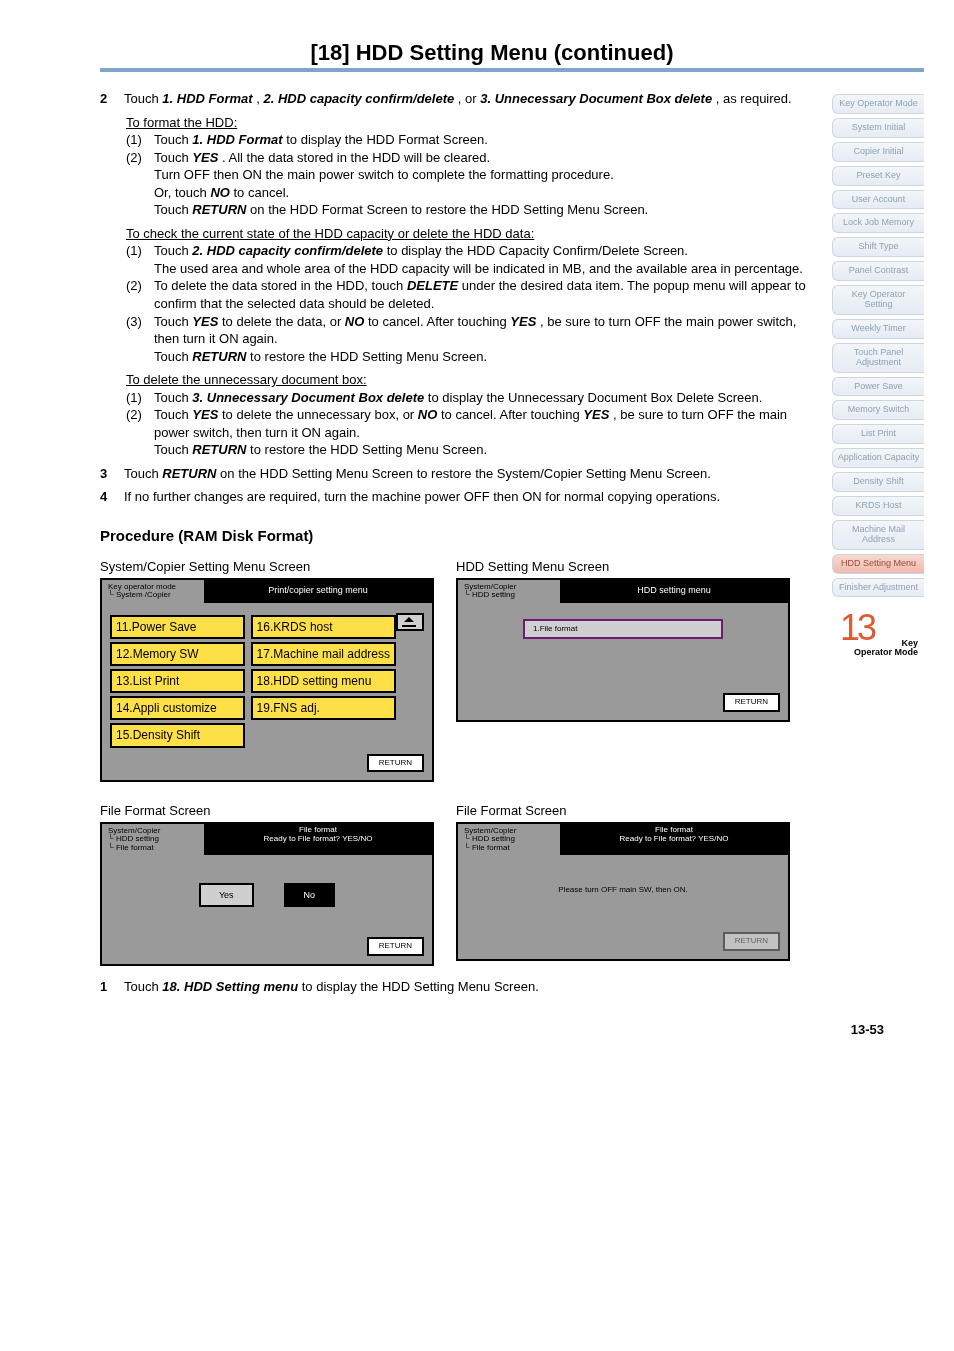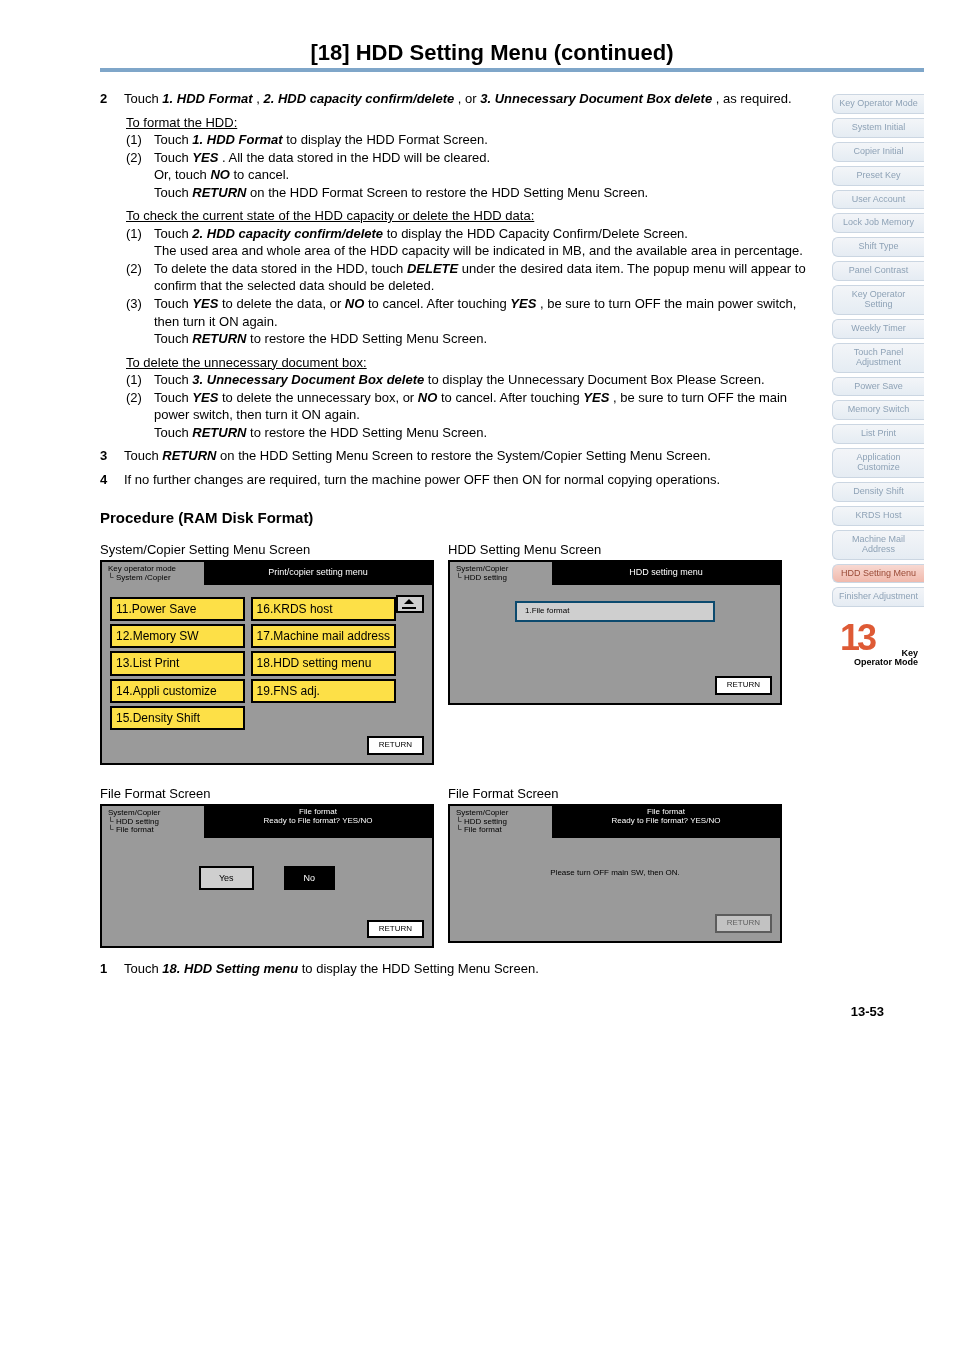--- a/index.html
+++ b/index.html
@@ -91,21 +91,21 @@
     font-size: 15px;
     font-weight: bold;
     margin: 20px 0 6px 0;
   }
   .screen-label {
     font-size: 13px;
     margin: 6px 0 2px 0;
   }
   .screens-row {
     display: flex;
-    gap: 8px;
+    gap: 16px;
     margin-top: 4px;
   }
   .screen-col { width: 340px; }
   
   .ui-panel {
     border: 2px solid #000;
     background: #9a9a9a;
     font-size: 9px;
     color: #000;
     width: 334px;
@@ -141,21 +141,21 @@
   }
   .menu-btn {
     background: #fde047;
     border: 2px solid #000;
     padding: 2px 4px;
     font-size: 12px;
     white-space: nowrap;
   }
   .single-btn {
     background: #cfcfcf;
-    border: 2px solid #0c4a6e;
+    border: 2px solid #701a75;
     padding: 3px 8px;
     font-size: 8px;
     margin: 8px auto;
     width: 180px;
     text-align: left;
   }
   .prompt-center {
     text-align: center;
     font-size: 8px;
     padding: 22px 6px 30px 6px;
@@ -217,21 +217,21 @@
     margin-right: 40px;
   }
   
   .ch-badge {
     position: relative;
     height: 50px;
     margin-top: 6px;
   }
   .ch-num {
     position:absolute; top:0; left:8px;
-    font-size: 36px; font-weight:bold;
+    font-size: 36px; font-weight:normal;
     color:#de5a35;
     letter-spacing:-3px;
   }
   .ch-text {
     position:absolute; bottom:0; right:6px;
     font-size:9px; font-weight:bold;
     color:#000; text-align:right; line-height:1.05;
   }
   .clearfix::after{content:"";display:table;clear:both;}
 </style>
@@ -269,20 +269,21 @@
             <span class="bi">1. HDD Format</span>
             <span> to display the HDD Format Screen.</span>
           </div>
         </div>
         <div class="sub">
           <div class="sub-n">(2)</div>
           <div class="sub-b">
             <span>Touch </span>
             <span class="bi">YES</span>
             <span>. All the data stored in the HDD will be cleared.</span>
+            <div>Turn OFF then ON the main power switch to complete the formatting procedure.</div>
             <div>
               <span>Or, touch </span>
               <span class="bi">NO</span>
               <span> to cancel.</span>
             </div>
             <div>
               <span>Touch </span>
               <span class="bi">RETURN</span>
               <span> on the HDD Format Screen to restore the HDD Setting Menu Screen.</span>
             </div>
@@ -324,21 +325,21 @@
             </div>
           </div>
         </div>
 
         <div class="u" style="margin-top:6px">To delete the unnecessary document box:</div>
         <div class="sub">
           <div class="sub-n">(1)</div>
           <div class="sub-b">
             <span>Touch </span>
             <span class="bi">3. Unnecessary Document Box delete</span>
-            <span> to display the Unnecessary Document Box Please Screen.</span>
+            <span> to display the Unnecessary Document Box Delete Screen.</span>
           </div>
         </div>
         <div class="sub">
           <div class="sub-n">(2)</div>
           <div class="sub-b">
             <span>Touch </span>
             <span class="bi">YES</span>
             <span> to delete the unnecessary box, or </span>
             <span class="bi">NO</span>
             <span> to cancel. After touching </span>
@@ -481,21 +482,21 @@
         <div class="tab">User Account</div>
         <div class="tab">Lock Job Memory</div>
         <div class="tab">Shift Type</div>
         <div class="tab">Panel Contrast</div>
         <div class="tab">Key Operator Setting</div>
         <div class="tab">Weekly Timer</div>
         <div class="tab">Touch Panel Adjustment</div>
         <div class="tab">Power Save</div>
         <div class="tab">Memory Switch</div>
         <div class="tab">List Print</div>
-        <div class="tab">Application Customize</div>
+        <div class="tab">Application Capacity</div>
         <div class="tab">Density Shift</div>
         <div class="tab">KRDS Host</div>
         <div class="tab">Machine Mail Address</div>
         <div class="tab active">HDD Setting Menu</div>
         <div class="tab">Finisher Adjustment</div>
         <div class="ch-badge">
           <div class="ch-num">13</div>
           <div class="ch-text">Key<br>Operator Mode</div>
         </div>
       </div>

